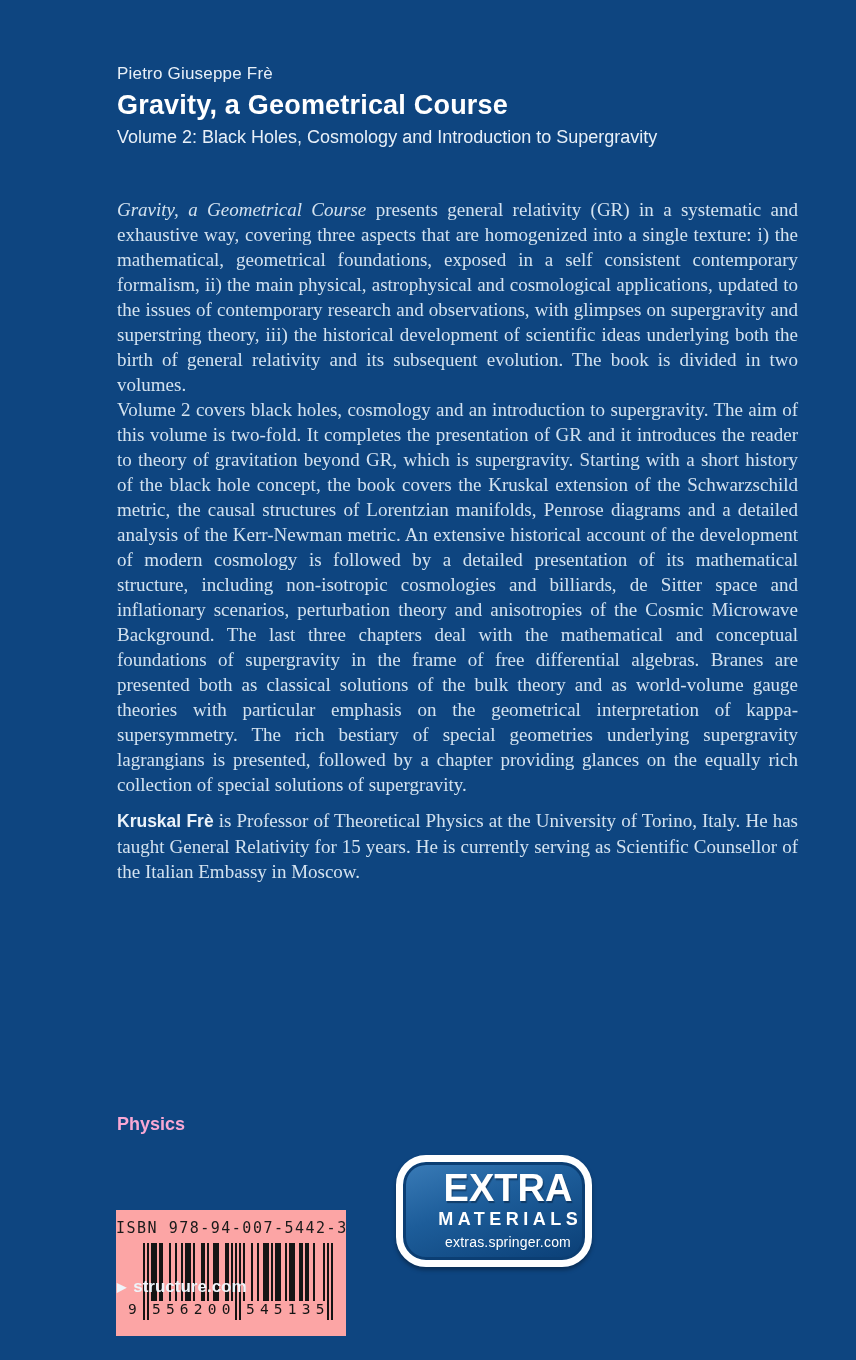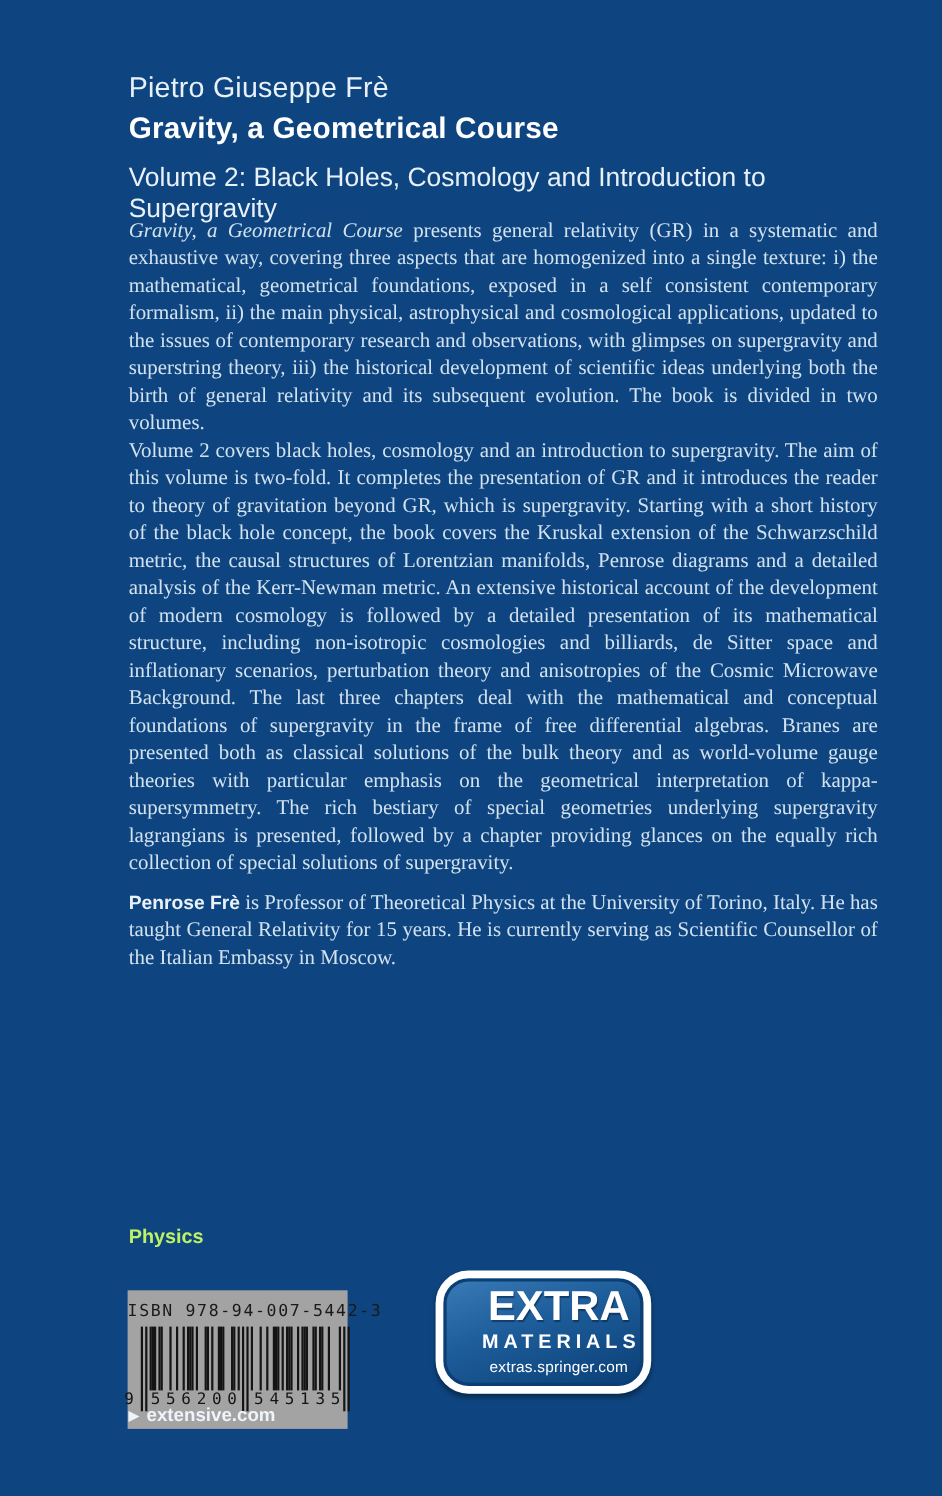--- a/index.html
+++ b/index.html
@@ -11,49 +11,49 @@
   .cover {
     position: relative;
     width: 856px; height: 1360px;
     background: #0e4580;
     overflow: hidden;
   }
 
   
   .header { position: absolute; left: 117px; top: 64px; width: 690px;
             font-family: "Liberation Sans", sans-serif; }
-  .author-line { font-size: 26px; font-weight: 400; color: #e8f0f8; letter-spacing: 0.2px; }
+  .author-line { font-size: 17px; font-weight: 400; color: #e8f0f8; letter-spacing: 0.2px; }
   .book-title  { margin: 6px 0 0 0; font-size: 27px; font-weight: 700; color: #ffffff;
                  letter-spacing: 0.2px; }
-  .book-subtitle { margin-top: 16px; font-size: 24px; font-weight: 400; color: #e8f0f8; }
+  .book-subtitle { margin-top: 6px; font-size: 18px; font-weight: 400; color: #e8f0f8; }
 
   
   .main { position: absolute; left: 117px; top: 197px; width: 681px; }
   .para {
     margin: 0; color: #d3e2ef;
     font-size: 19px; line-height: 25px;
     text-align: justify;
   }
   .para + .para { }
   .para em { font-style: italic; }
   .bio { margin-top: 11px; }
   .bio strong { font-family: "Liberation Sans", sans-serif; font-size: 17.5px;
                 font-weight: 700; color: #eaf2f9; }
 
   
   .category {
     position: absolute; left: 117px; top: 1114px;
     font-family: "Liberation Sans", sans-serif;
-    font-size: 18px; font-weight: 700; color: #bef264;
+    font-size: 18px; font-weight: 700; color: #f9a8d4;
   }
 
   .isbn-box {
-    position: absolute; left: 116px; top: 1173px;
-    width: 200px; height: 126px;
-    background: #a3a3a3;
+    position: absolute; left: 116px; top: 1210px;
+    width: 230px; height: 126px;
+    background: #fca5a5;
   }
   .isbn-text {
     margin-top: 9px; text-align: center;
     font-family: "DejaVu Sans Mono", monospace;
     font-size: 15px; letter-spacing: 1.5px; color: #1a1a1a;
     white-space: nowrap;
   }
   .barcode {
     position: absolute; left: 50%; top: 33px; margin-left: -88px;
     width: 190px; height: 80px;
@@ -103,21 +103,21 @@
 
   <div class="header">
     <div class="author-line">Pietro Giuseppe Frè</div>
     <h1 class="book-title">Gravity, a Geometrical Course</h1>
     <div class="book-subtitle">Volume 2: Black Holes, Cosmology and Introduction to Supergravity</div>
   </div>
 
   <div class="main">
     <p class="para"><em>Gravity, a Geometrical Course</em><span> presents general relativity (GR) in a systematic and exhaustive way, covering three aspects that are homogenized into a single texture: i) the mathematical, geometrical foundations, exposed in a self consistent contemporary formalism, ii) the main physical, astrophysical and cosmological applications, updated to the issues of contemporary research and observations, with glimpses on supergravity and superstring theory, iii) the historical development of scientific ideas underlying both the birth of general relativity and its subsequent evolution. The book is divided in two volumes.</span></p>
     <p class="para">Volume 2 covers black holes, cosmology and an introduction to supergravity. The aim of this volume is two-fold. It completes the presentation of GR and it introduces the reader to theory of gravitation beyond GR, which is supergravity. Starting with a short history of the black hole concept, the book covers the Kruskal extension of the Schwarzschild metric, the causal structures of Lorentzian manifolds, Penrose diagrams and a detailed analysis of the Kerr-Newman metric. An extensive historical account of the development of modern cosmology is followed by a detailed presentation of its mathematical structure, including non-isotropic cosmologies and billiards, de Sitter space and inflationary scenarios, perturbation theory and anisotropies of the Cosmic Microwave Background. The last three chapters deal with the mathematical and conceptual foundations of supergravity in the frame of free differential algebras. Branes are presented both as classical solutions of the bulk theory and as world-volume gauge theories with particular emphasis on the geometrical interpretation of kappa-supersymmetry. The rich bestiary of special geometries underlying supergravity lagrangians is presented, followed by a chapter providing glances on the equally rich collection of special solutions of supergravity.</p>
-    <p class="para bio"><strong>Penrose Frè</strong><span> is Professor of Theoretical Physics at the University of Torino, Italy. He has taught General Relativity for 15 years. He is currently serving as Scientific Counsellor of the Italian Embassy in Moscow.</span></p>
+    <p class="para bio"><strong>Kruskal Frè</strong><span> is Professor of Theoretical Physics at the University of Torino, Italy. He has taught General Relativity for 15 years. He is currently serving as Scientific Counsellor of the Italian Embassy in Moscow.</span></p>
   </div>
 
   <div class="category">Physics</div>
 
   <div class="isbn-box">
     <div class="isbn-text">ISBN 978-94-007-5442-3</div>
     <div class="barcode" id="barcode">
       <span class="bd bd-lead">9</span>
       <span class="bd bd-left">556200</span>
       <span class="bd bd-right">545135</span>
@@ -171,16 +171,16 @@
       </div>
   </div>
 
   <div class="extra-badge">
     <div class="extra-line1">EXTRA</div>
     <div class="extra-line2">MATERIALS</div>
     <div class="extra-line3">extras.springer.com</div>
   </div>
 
   <div class="springer-line">
-    <span class="arrow">▶</span><span>extensive.com</span>
+    <span class="arrow">▶</span><span>structure.com</span>
   </div>
 
 </div>
 
 </body></html>

